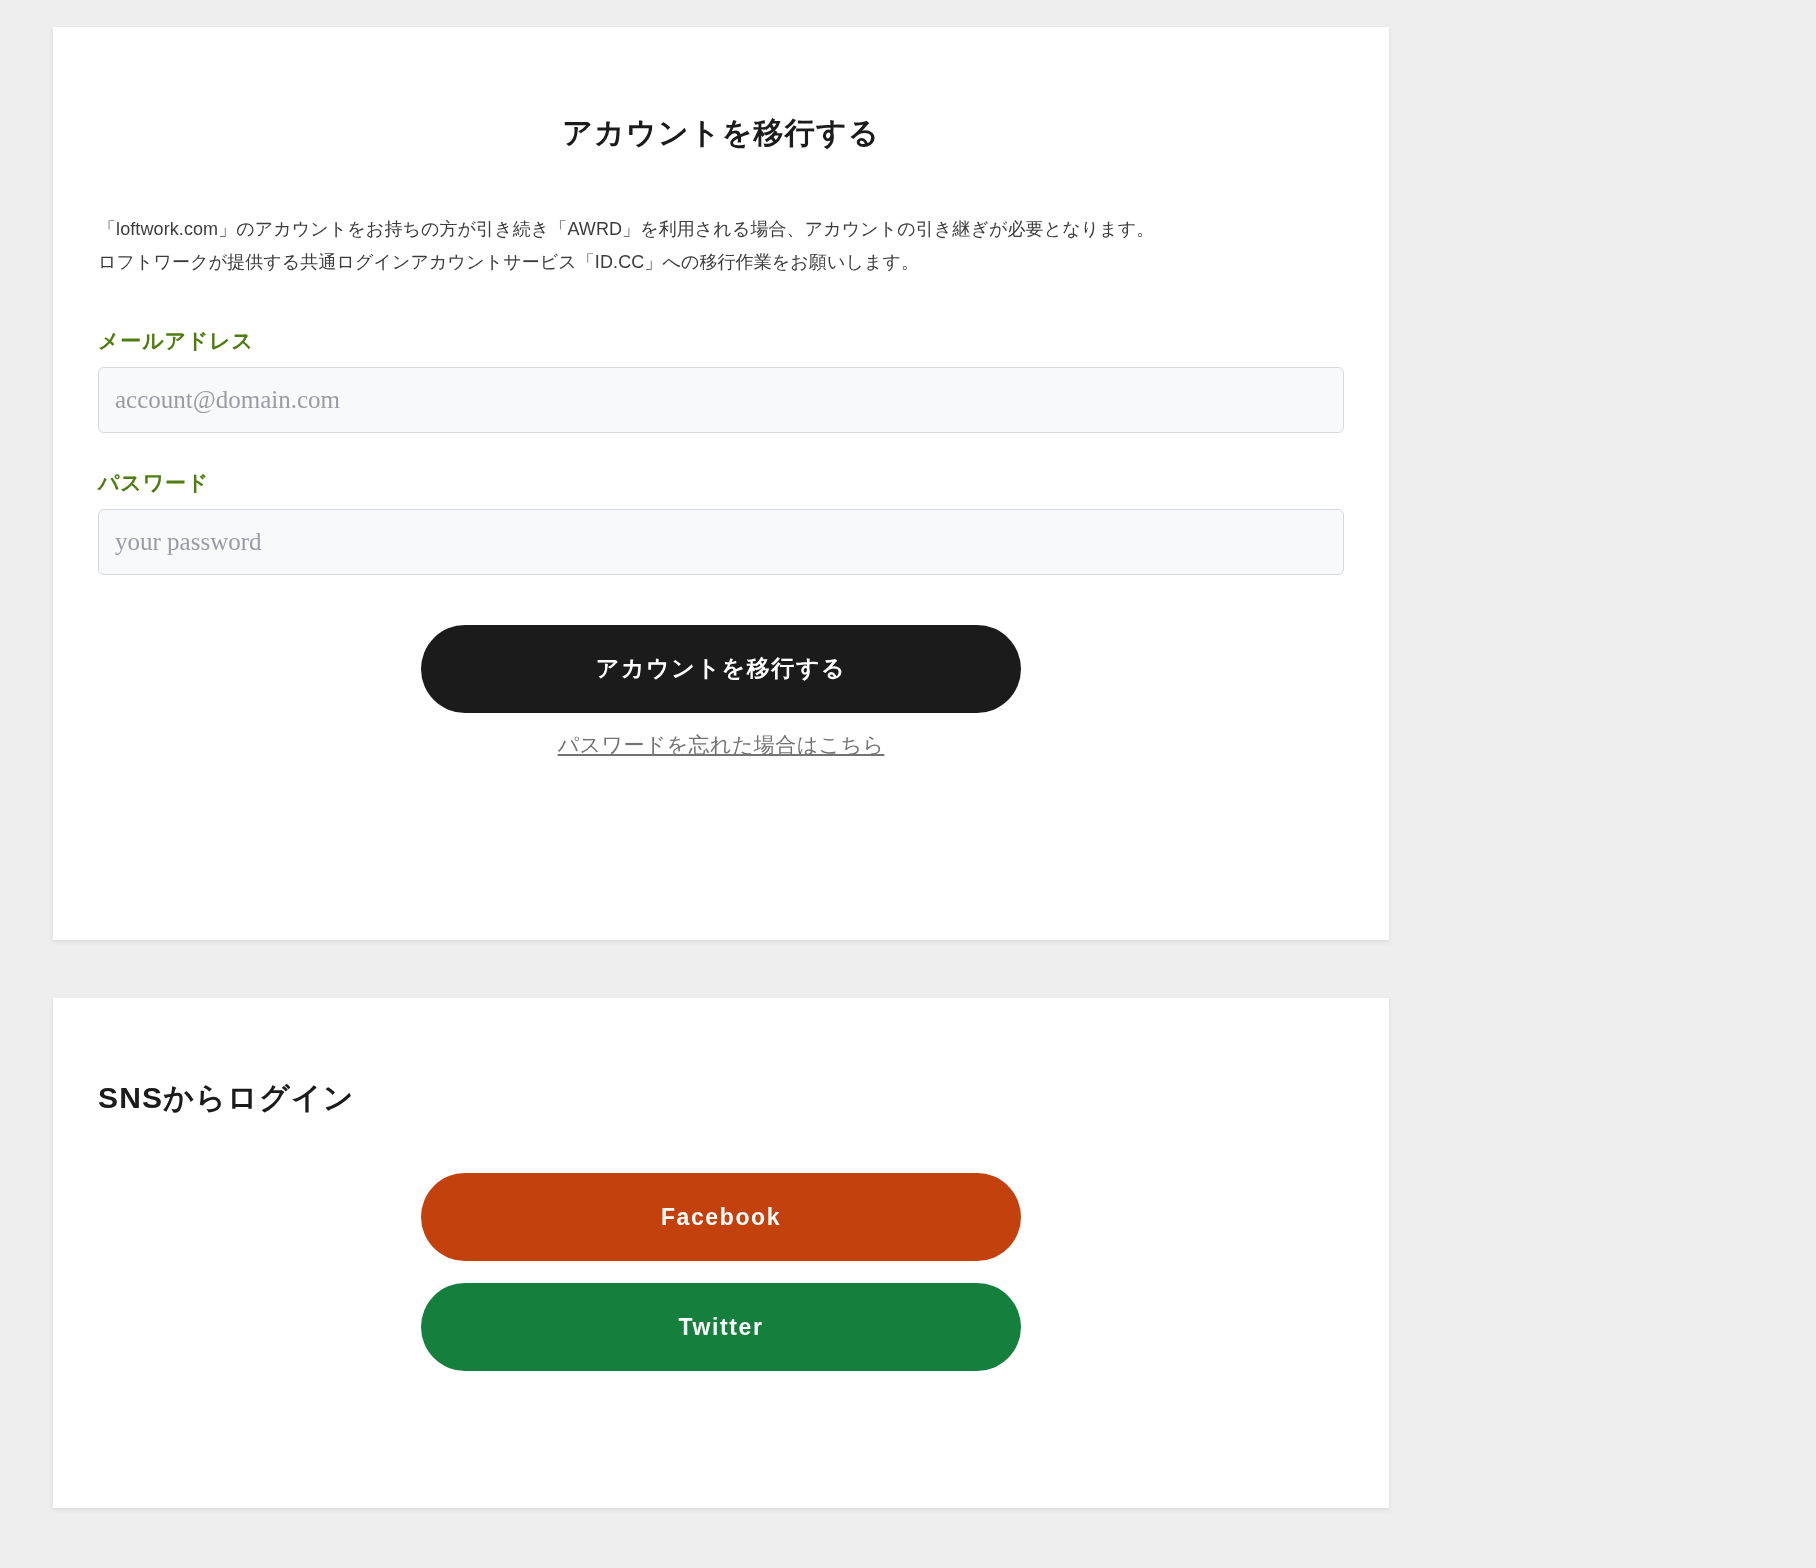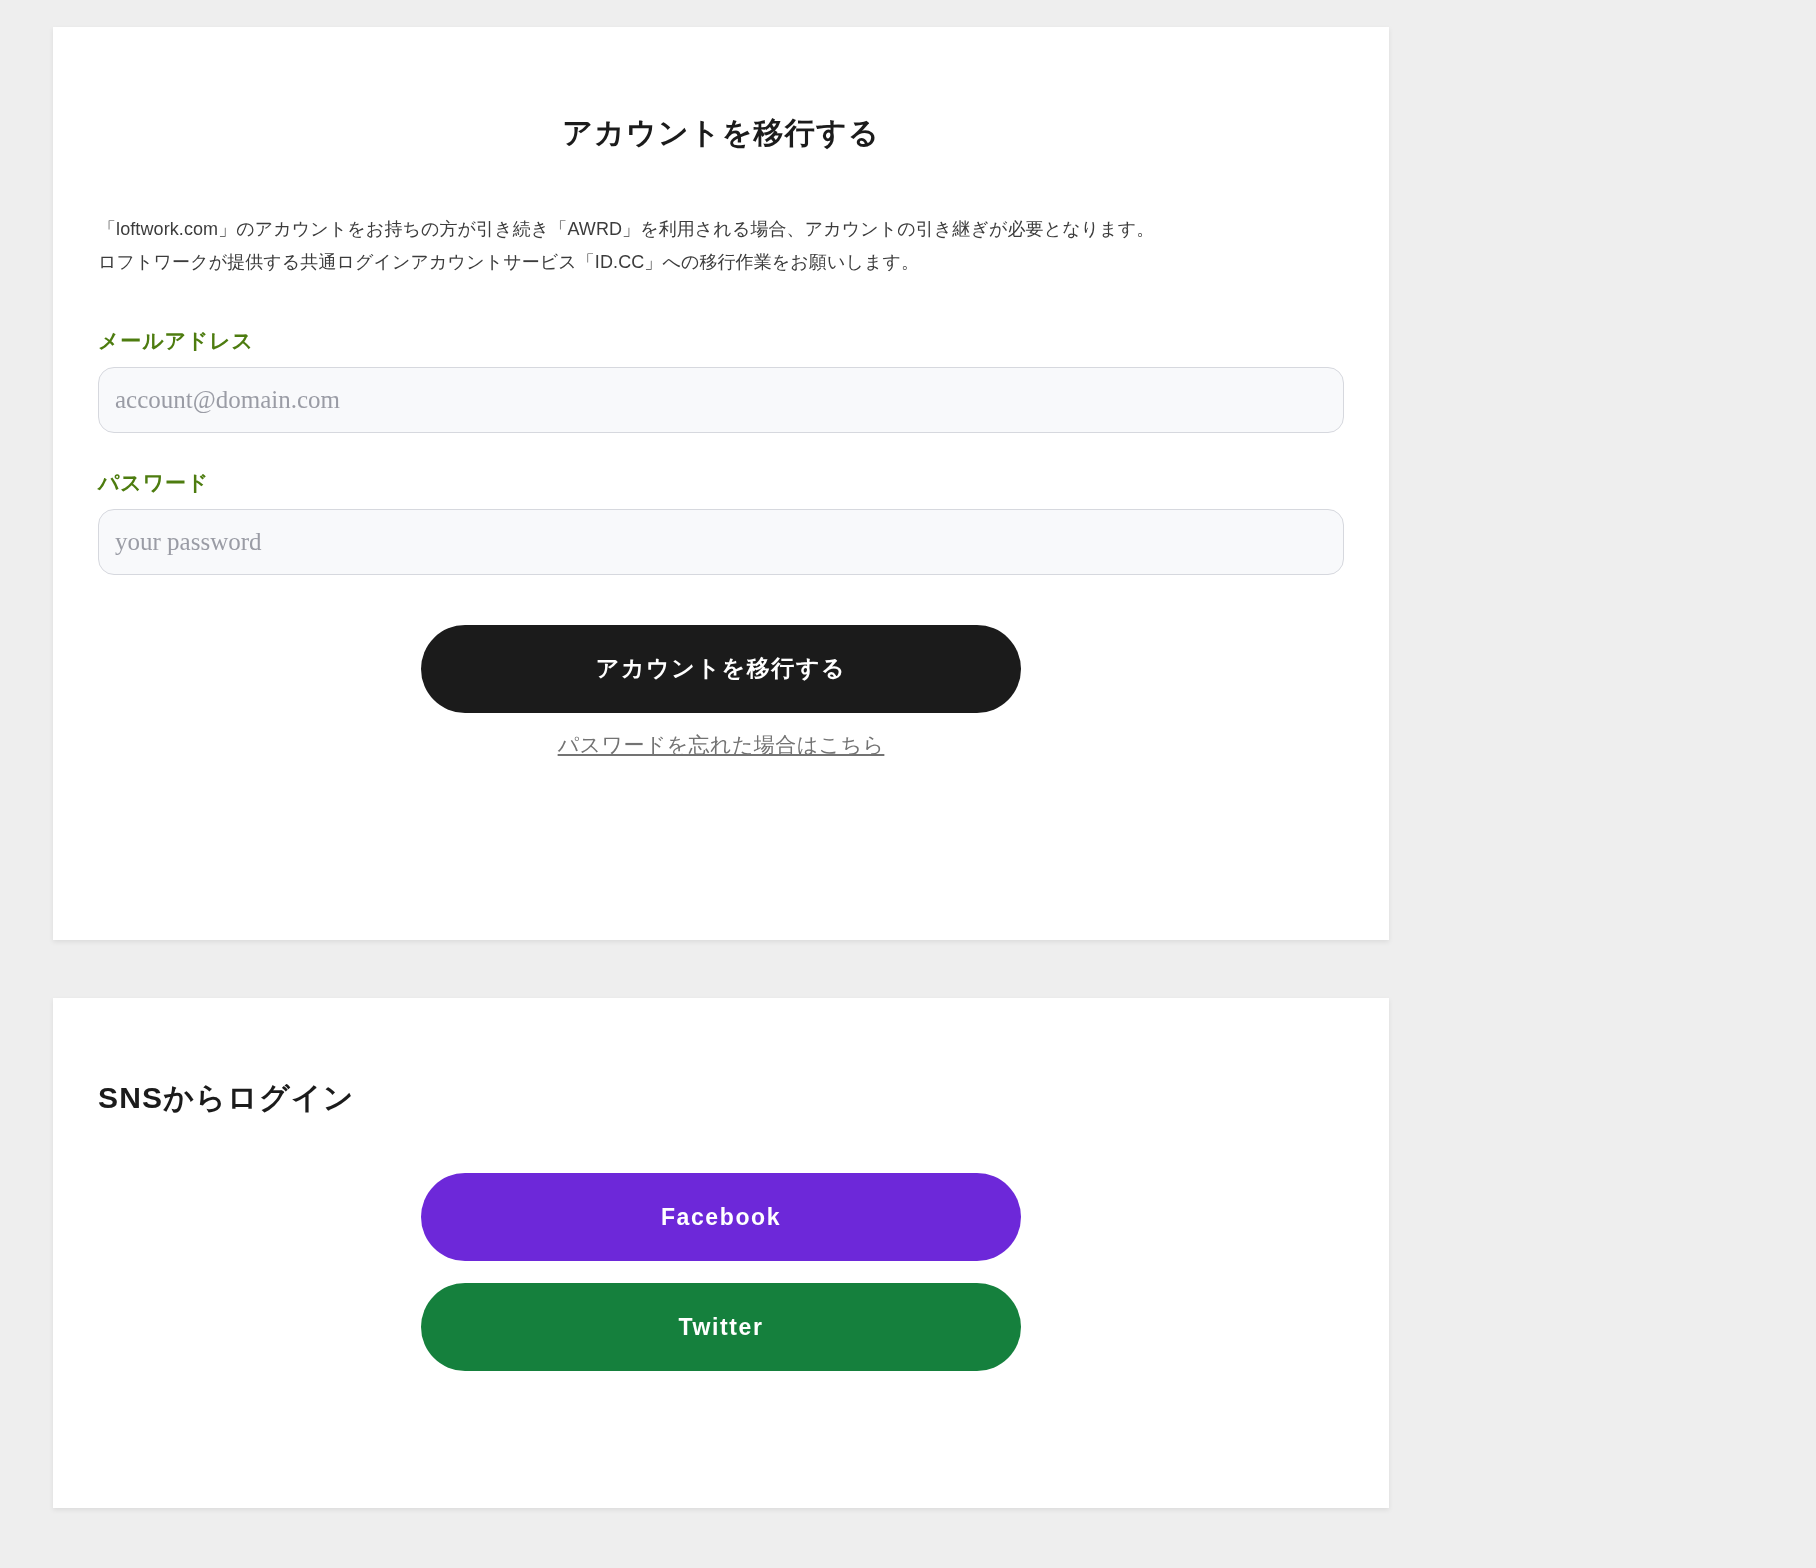--- a/index.html
+++ b/index.html
@@ -68,21 +68,21 @@
     margin-bottom: 12px;
   }
 
   .text-input {
     display: block;
     width: 100%;
     height: 66px;
     padding: 15px 16px;
     background: #f8f9fb;
     border: 1px solid #d6d8de;
-    border-radius: 16px;
+    border-radius: 6px;
     font-family: "Liberation Serif", "DejaVu Serif", serif;
     font-size: 25px;
     color: #2b2b2b;
     outline: none;
   }
   .text-input::placeholder {
     color: #9a9ca5;
     font-family: "Liberation Serif", "DejaVu Serif", serif;
   }
 
@@ -135,21 +135,21 @@
     color: #1b1b1b;
   }
 
   .sns-buttons {
     padding-top: 54px;
     display: flex;
     flex-direction: column;
     align-items: center;
     gap: 22px;
   }
-  .btn-facebook { background: #6d28d9; }
+  .btn-facebook { background: #c2410c; }
   .btn-twitter  { background: #15803d; }
 </style>
 </head>
 <body>
 
 <div class="page">
 
   <section class="card card-migrate">
 
     <h1 class="card-title">アカウントを移行する</h1>

